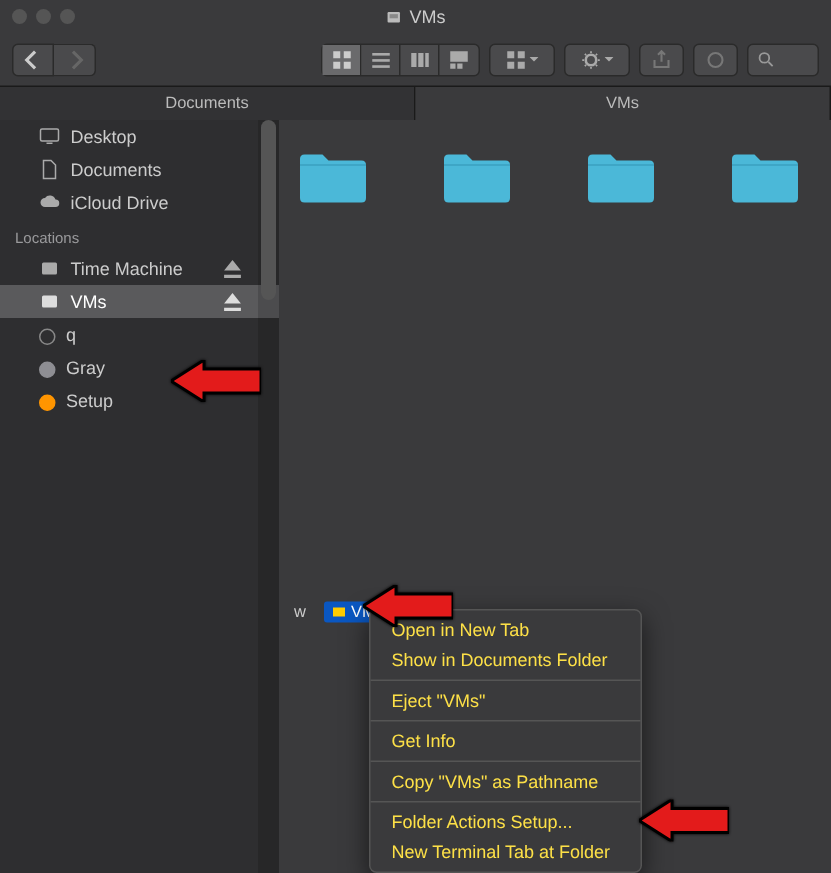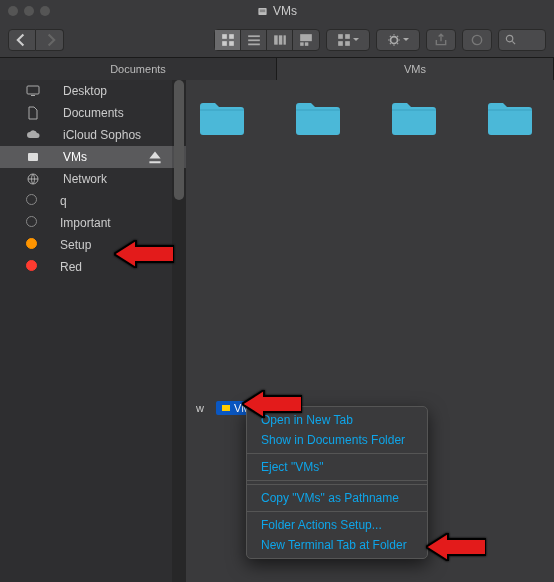--- a/index.html
+++ b/index.html
@@ -27,34 +27,34 @@
 
 .tabs { display: flex; height: 22px; }
 .tab { flex: 1; background: #323234; border-right: 1px solid #1a1a1a; display: flex; align-items: center; justify-content: center; font-size: 11px; color: #bbb; }
 .tab.active { background: #3a3a3c; }
 
 .content { display: flex; height: calc(100% - 80px); }
 .sidebar { width: 186px; background: #2e2e30; overflow: hidden; position: relative; font-size: 12px; }
 .scrollbar-track { position: absolute; right: 0; top: 0; bottom: 0; width: 14px; background: rgba(0,0,0,0.15); }
 .scrollbar-thumb { position: absolute; left: 2px; right: 2px; top: 0; height: 120px; background: #555; border-radius: 5px; }
 
-.side-item { display: flex; align-items: flex-start; gap: 23px; padding: 4px 8px 4px 26px; color: #ccc; }
+.side-item { display: flex; align-items: flex-end; gap: 7px; padding: 4px 8px 4px 26px; color: #ccc; }
 .side-item.sel { background: #5a5a5c; color: #fff; }
 .side-head { padding: 8px 8px 3px 10px; font-size: 10px; color: #9a9a9c; }
 .eject { margin-left: auto; margin-right: 16px; }
 
 .main { flex: 1; background: #3a3a3c; position: relative; overflow: hidden; }
 .icon-grid { display: flex; gap: 48px; padding: 18px 12px; }
 .folder-icon { width: 48px; height: 40px; }
 
 .pathbar { position: absolute; left: 196px; bottom: 164px; height: 20px; display: flex; align-items: center; gap: 4px; font-size: 11px; }
 .path-chip { background: #0a57c2; padding: 1px 5px; border-radius: 2px; color: #fff; display: flex; align-items: center; gap: 3px; }
 
 .ctx-menu { position: absolute; left: 246px; top: 406px; width: 182px; background: #3a3a3c; border: 1px solid #555; border-radius: 5px; padding: 3px 0; box-shadow: 0 6px 18px rgba(0,0,0,0.6); font-size: 12px; }
-.ctx-item { padding: 3px 14px; color: #0ea5e9; white-space: nowrap; }
+.ctx-item { padding: 3px 14px; color: #fde047; white-space: nowrap; }
 .ctx-item.hl { background: #0a64ff; color: #fff; }
 .ctx-sep { height: 1px; background: #555; margin: 3px 0; }
 
 .desktop-bg { position: absolute; left: 0; top: 420px; width: 554px; height: 162px; background: repeating-linear-gradient(105deg, #3a4959 0 2px, #2d3a47 2px 5px); z-index: -1; }
 
 .arrow { position: absolute; pointer-events: none; }
 .arrow svg { filter: drop-shadow(0 0 1px #000); }
 
 .tag-dot { width: 11px; height: 11px; border-radius: 50%; border: 1px solid #888; flex-shrink: 0; }
 .ico { width: 14px; height: 14px; flex-shrink: 0; }
@@ -179,55 +179,54 @@
         <svg class="ico" viewBox="0 0 14 14">
           <path d="M3 1h5l3 3v9H3z" fill="none" stroke="#aaa"></path>
         </svg>
         <span>Documents</span>
       </div>
 
     <div class="side-item">
         <svg class="ico" viewBox="0 0 14 14">
           <path d="M4 10a3 3 0 010-6 4 4 0 017 1 2.5 2.5 0 010 5z" fill="#aaa"></path>
         </svg>
-        <span>iCloud Sophos</span>
-      </div>
-
+        <span>iCloud Drive</span>
+      </div>
+
+    <div class="side-head">Locations</div>
+    <div class="side-item">
+        <svg class="ico" viewBox="0 0 14 14">
+          <rect x="2" y="3" width="10" height="8" rx="1" fill="#aaa"></rect>
+        </svg>
+        <span>Time Machine</span>
+        <svg class="ico eject" viewBox="0 0 10 10">
+          <path d="M5 1L1 6h8zM1 8h8v1.5H1z" fill="#aaa"></path>
+        </svg>
+      </div>
     <div class="side-item sel">
         <svg class="ico" viewBox="0 0 14 14">
           <rect x="2" y="3" width="10" height="8" rx="1" fill="#ddd"></rect>
         </svg>
         <span>VMs</span>
         <svg class="ico eject" viewBox="0 0 10 10">
           <path d="M5 1L1 6h8zM1 8h8v1.5H1z" fill="#ddd"></path>
         </svg>
       </div>
-    <div class="side-item">
-        <svg class="ico" viewBox="0 0 14 14">
-          <circle cx="7" cy="7" r="5" fill="none" stroke="#aaa"></circle>
-          <path d="M2 7h10M7 2c2 2 2 8 0 10M7 2c-2 2-2 8 0 10" fill="none" stroke="#aaa"></path>
-        </svg>
-        <span>Network</span>
-      </div>
 
     <div class="side-item">
         <span class="tag-dot"></span>
         <span>q</span>
       </div>
     <div class="side-item">
-        <span class="tag-dot"></span>
-        <span>Important</span>
+        <span class="tag-dot" style="background:#8e8e93;border-color:#8e8e93"></span>
+        <span>Gray</span>
       </div>
     <div class="side-item">
         <span class="tag-dot" style="background:#ff9500;border-color:#ff9500"></span>
         <span>Setup</span>
-      </div>
-    <div class="side-item">
-        <span class="tag-dot" style="background:#ff3b30;border-color:#ff3b30"></span>
-        <span>Red</span>
       </div>
 
     <div class="scrollbar-track">
         <div class="scrollbar-thumb"></div>
       </div>
   </div>
 
   <div class="main">
     <div class="icon-grid">
       <svg class="folder-icon" viewBox="0 0 48 40">
@@ -261,20 +260,21 @@
       <span>VMs</span>
     </span>
 </div>
 
 <div class="ctx-menu">
   <div class="ctx-item">Open in New Tab</div>
   <div class="ctx-item">Show in Documents Folder</div>
   <div class="ctx-sep"></div>
   <div class="ctx-item">Eject "VMs"</div>
   <div class="ctx-sep"></div>
+  <div class="ctx-item">Get Info</div>
   <div class="ctx-sep"></div>
   <div class="ctx-item">Copy "VMs" as Pathname</div>
   <div class="ctx-sep"></div>
   <div class="ctx-item">Folder Actions Setup...</div>
   <div class="ctx-item">New Terminal Tab at Folder</div>
 </div>
 
 <div class="arrow" style="left:114px; top:240px">
   <svg width="60" height="28" viewBox="0 0 60 28">
       <path d="M60 6 H22 V0 L0 14 L22 28 V22 H60 Z" fill="#e31b1b" stroke="#000" stroke-width="2"></path>

